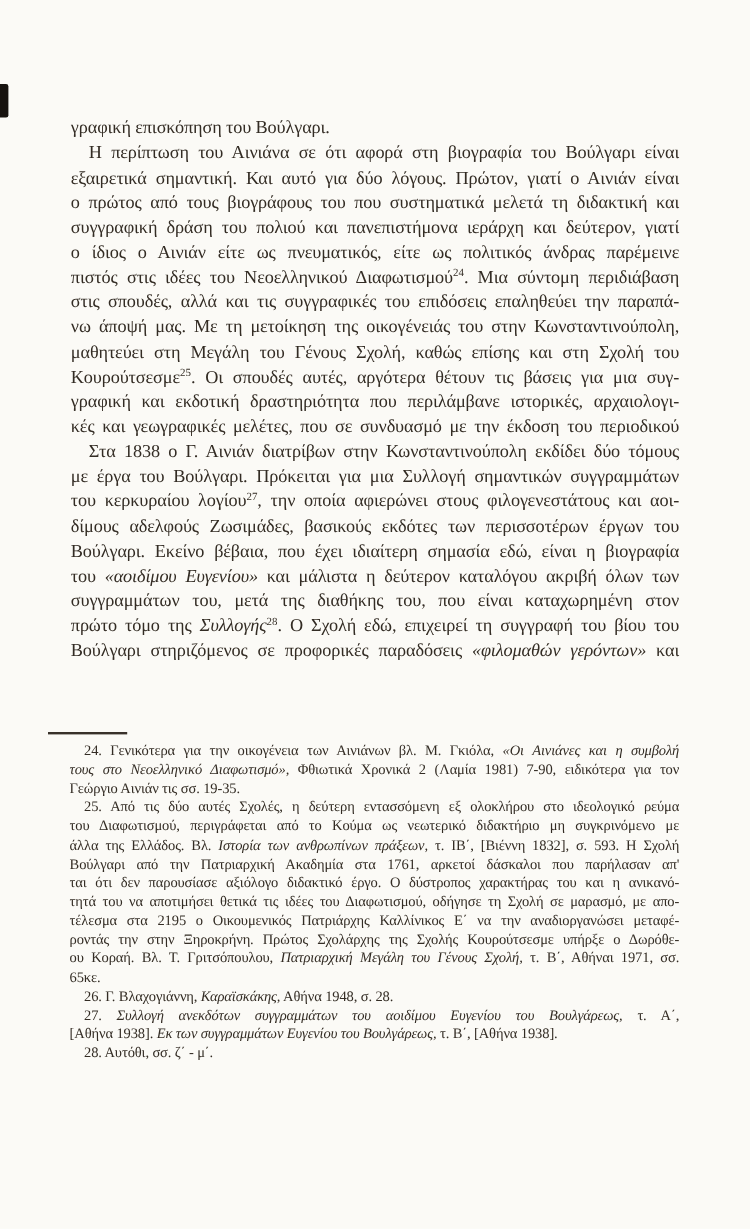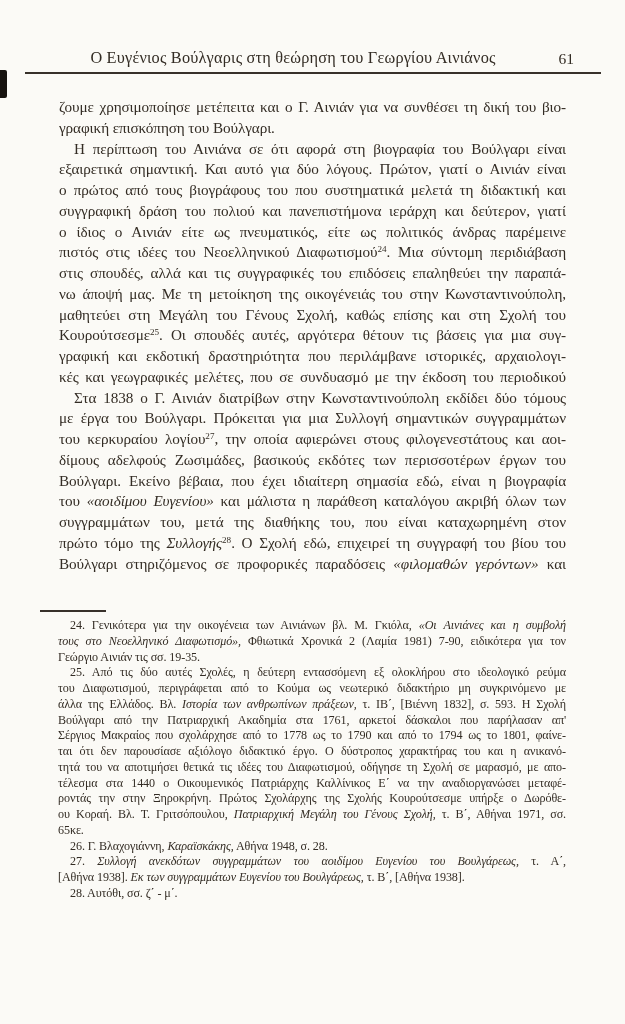--- a/index.html
+++ b/index.html
@@ -69,65 +69,59 @@
     letter-spacing:0;
   }
 </style>
 </head>
 <body>
 
 <div class="sheet">
 
   <div class="artifact"></div>
 
-  <div class="rheader">
-    <div class="title">Ο Ευγένιος Βούλγαρις στη θεώρηση του Γεωργίου Αινιάνος</div>
-    <div class="pagenum">61</div>
-  </div>
 
   <div class="bodytext" id="body-lines">
-      <div class="bline just"><span>ζουμε χρησιμοποίησε μετέπειτα και ο Γ. Αινιάν για να συνθέσει τη δική του βιο-</span></div>
       <div class="bline"><span>γραφική επισκόπηση του Βούλγαρι.</span></div>
       <div class="bline just ind"><span>Η περίπτωση του Αινιάνα σε ότι αφορά στη βιογραφία του Βούλγαρι είναι</span></div>
       <div class="bline just"><span>εξαιρετικά σημαντική. Και αυτό για δύο λόγους. Πρώτον, γιατί ο Αινιάν είναι</span></div>
       <div class="bline just"><span>ο πρώτος από τους βιογράφους του που συστηματικά μελετά τη διδακτική και</span></div>
       <div class="bline just"><span>συγγραφική δράση του πολιού και πανεπιστήμονα ιεράρχη και δεύτερον, γιατί</span></div>
       <div class="bline just"><span>ο ίδιος ο Αινιάν είτε ως πνευματικός, είτε ως πολιτικός άνδρας παρέμεινε</span></div>
       <div class="bline just"><span>πιστός στις ιδέες του Νεοελληνικού Διαφωτισμού</span><sup>24</sup><span>. Μια σύντομη περιδιάβαση</span></div>
       <div class="bline just"><span>στις σπουδές, αλλά και τις συγγραφικές του επιδόσεις επαληθεύει την παραπά-</span></div>
       <div class="bline just"><span>νω άποψή μας. Με τη μετοίκηση της οικογένειάς του στην Κωνσταντινούπολη,</span></div>
       <div class="bline just"><span>μαθητεύει στη Μεγάλη του Γένους Σχολή, καθώς επίσης και στη Σχολή του</span></div>
       <div class="bline just"><span>Κουρούτσεσμε</span><sup>25</sup><span>. Οι σπουδές αυτές, αργότερα θέτουν τις βάσεις για μια συγ-</span></div>
       <div class="bline just"><span>γραφική και εκδοτική δραστηριότητα που περιλάμβανε ιστορικές, αρχαιολογι-</span></div>
       <div class="bline just"><span>κές και γεωγραφικές μελέτες, που σε συνδυασμό με την έκδοση του περιοδικού</span></div>
       <div class="bline just ind"><span>Στα 1838 ο Γ. Αινιάν διατρίβων στην Κωνσταντινούπολη εκδίδει δύο τόμους</span></div>
       <div class="bline just"><span>με έργα του Βούλγαρι. Πρόκειται για μια Συλλογή σημαντικών συγγραμμάτων</span></div>
       <div class="bline just"><span>του κερκυραίου λογίου</span><sup>27</sup><span>, την οποία αφιερώνει στους φιλογενεστάτους και αοι-</span></div>
       <div class="bline just"><span>δίμους αδελφούς Ζωσιμάδες, βασικούς εκδότες των περισσοτέρων έργων του</span></div>
       <div class="bline just"><span>Βούλγαρι. Εκείνο βέβαια, που έχει ιδιαίτερη σημασία εδώ, είναι η βιογραφία</span></div>
-      <div class="bline just"><span>του </span><span class="it">«αοιδίμου Ευγενίου»</span><span> και μάλιστα η παράθεση καταλόγου ακριβή όλων των</span></div>
+      <div class="bline just"><span>του </span><span class="it">«αοιδίμου Ευγενίου»</span><span> και μάλιστα η δεύτερον καταλόγου ακριβή όλων των</span></div>
       <div class="bline just"><span>συγγραμμάτων του, μετά της διαθήκης του, που είναι καταχωρημένη στον</span></div>
       <div class="bline just"><span>πρώτο τόμο της </span><span class="it">Συλλογής</span><sup>28</sup><span>. Ο Σχολή εδώ, επιχειρεί τη συγγραφή του βίου του</span></div>
       <div class="bline just"><span>Βούλγαρι στηριζόμενος σε προφορικές παραδόσεις </span><span class="it">«φιλομαθών γερόντων»</span><span> και</span></div>
     </div>
 
   <div class="fnsep"></div>
 
   <div class="fnotes" id="footnote-lines">
       <div class="fline just ind"><span>24. Γενικότερα για την οικογένεια των Αινιάνων βλ. Μ. Γκιόλα, </span><span class="it">«Οι Αινιάνες και η συμβολή</span></div>
       <div class="fline just"><span class="it">τους στο Νεοελληνικό Διαφωτισμό»,</span><span> Φθιωτικά Χρονικά 2 (Λαμία 1981) 7-90, ειδικότερα για τον</span></div>
       <div class="fline"><span>Γεώργιο Αινιάν τις σσ. 19-35.</span></div>
       <div class="fline just ind"><span>25. Από τις δύο αυτές Σχολές, η δεύτερη εντασσόμενη εξ ολοκλήρου στο ιδεολογικό ρεύμα</span></div>
       <div class="fline just"><span>του Διαφωτισμού, περιγράφεται από το Κούμα ως νεωτερικό διδακτήριο μη συγκρινόμενο με</span></div>
       <div class="fline just"><span>άλλα της Ελλάδος. Βλ. </span><span class="it">Ιστορία των ανθρωπίνων πράξεων,</span><span> τ. ΙΒ΄, [Βιέννη 1832], σ. 593. Η Σχολή</span></div>
       <div class="fline just"><span>Βούλγαρι από την Πατριαρχική Ακαδημία στα 1761, αρκετοί δάσκαλοι που παρήλασαν απ'</span></div>
-      <div class="fline just"><span>Σέργιος Μακραίος που σχολάρχησε από το 1778 ως το 1790 και από το 1794 ως το 1801, φαίνε-</span></div>
       <div class="fline just"><span>ται ότι δεν παρουσίασε αξιόλογο διδακτικό έργο. Ο δύστροπος χαρακτήρας του και η ανικανό-</span></div>
       <div class="fline just"><span>τητά του να αποτιμήσει θετικά τις ιδέες του Διαφωτισμού, οδήγησε τη Σχολή σε μαρασμό, με απο-</span></div>
-      <div class="fline just"><span>τέλεσμα στα 1440 ο Οικουμενικός Πατριάρχης Καλλίνικος Ε΄ να την αναδιοργανώσει μεταφέ-</span></div>
+      <div class="fline just"><span>τέλεσμα στα 2195 ο Οικουμενικός Πατριάρχης Καλλίνικος Ε΄ να την αναδιοργανώσει μεταφέ-</span></div>
       <div class="fline just"><span>ροντάς την στην Ξηροκρήνη. Πρώτος Σχολάρχης της Σχολής Κουρούτσεσμε υπήρξε ο Δωρόθε-</span></div>
       <div class="fline just"><span>ου Κοραή. Βλ. Τ. Γριτσόπουλου, </span><span class="it">Πατριαρχική Μεγάλη του Γένους Σχολή,</span><span> τ. Β΄, Αθήναι 1971, σσ.</span></div>
       <div class="fline"><span>65κε.</span></div>
       <div class="fline ind"><span>26. Γ. Βλαχογιάννη, </span><span class="it">Καραϊσκάκης,</span><span> Αθήνα 1948, σ. 28.</span></div>
       <div class="fline just ind"><span>27. </span><span class="it">Συλλογή ανεκδότων συγγραμμάτων του αοιδίμου Ευγενίου του Βουλγάρεως,</span><span> τ. Α΄,</span></div>
       <div class="fline"><span>[Αθήνα 1938]. </span><span class="it">Εκ των συγγραμμάτων Ευγενίου του Βουλγάρεως,</span><span> τ. Β΄, [Αθήνα 1938].</span></div>
       <div class="fline ind"><span>28. Αυτόθι, σσ. ζ΄ - μ΄.</span></div>
     </div>
 
 </div>

